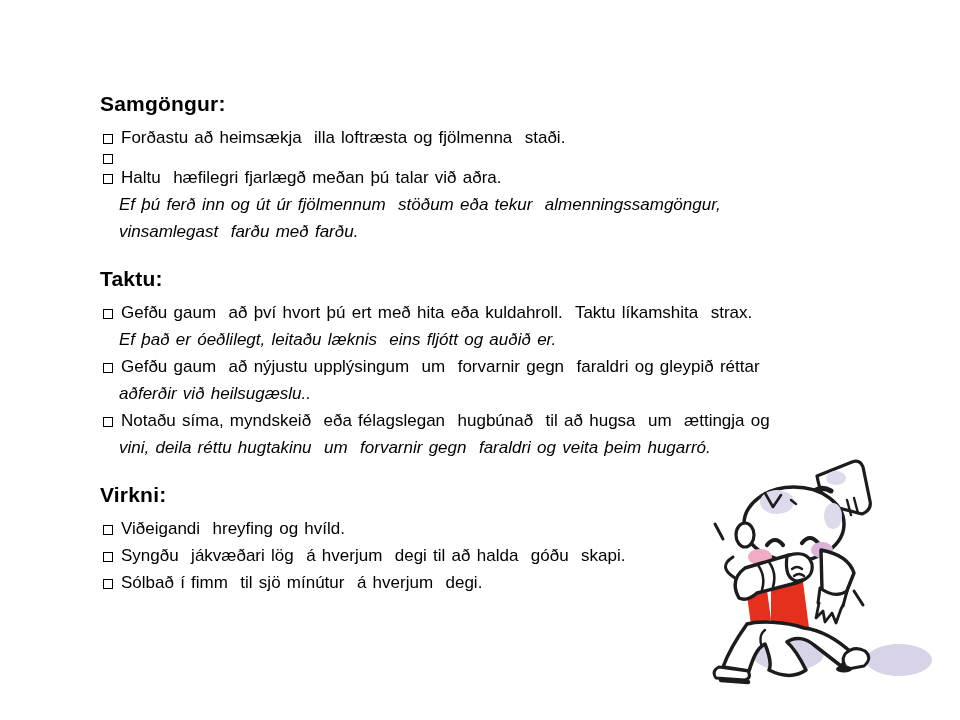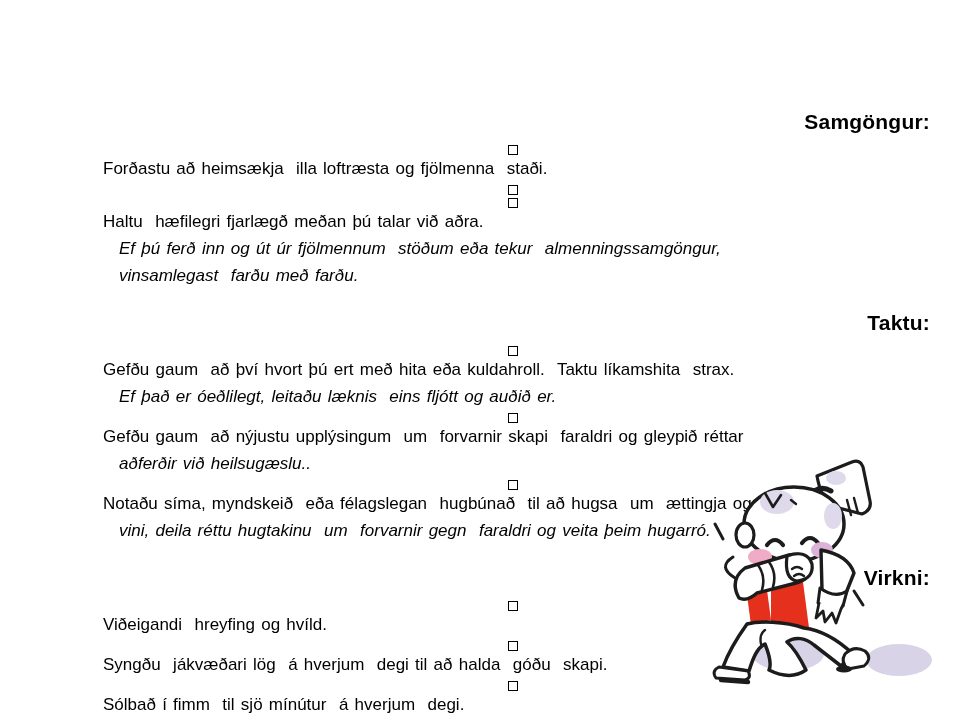--- a/index.html
+++ b/index.html
@@ -2,29 +2,29 @@
 <html><head>
 <meta charset="utf-8">
 <style>
   html,body { margin:0; padding:0; }
   body {
     width:960px; height:720px; background:#ffffff;
     font-family:"Liberation Sans", sans-serif; color:#000;
     -webkit-font-smoothing:antialiased;
   }
   .page { position:relative; width:960px; height:720px; overflow:hidden; background:#fff; }
-  .content { position:absolute; left:100px; top:108px; width:830px;text-align:right; }
+  .content { position:absolute; left:100px; top:90px; width:830px; }
   .section-title {
     font-size:21px; line-height:28px; font-weight:bold;
     margin:0 0 6px 0; letter-spacing:0.2px;
   }
   section + section { margin-top:20px; }
   .line {
     display:flex; align-items:baseline;
-    font-size:17px; line-height:27px; word-spacing:1.5px;flex-direction:column;
+    font-size:17px; line-height:27px; word-spacing:1.5px;
   }
   .line .t { white-space:pre; }
   .line.bullet { padding-left:3px; }
   .line.cont { padding-left:19px;font-style:italic; }
   .sq {
     display:inline-block; flex:0 0 auto;
     width:8px; height:8px; border:1.3px solid #000;
     margin-right:8px; align-self:center; margin-top:3px;
   }
   .kid { position:absolute; left:695px; top:458px; width:260px; height:240px; }
@@ -60,21 +60,21 @@
       <h2 class="section-title">Taktu:</h2>
       <div class="line bullet">
           <span class="sq"></span>
           <span class="t">Gefðu gaum  að því hvort þú ert með hita eða kuldahroll.  Taktu líkamshita  strax.</span>
         </div>
       <div class="line cont">
           <span class="t">Ef það er óeðlilegt, leitaðu læknis  eins fljótt og auðið er.</span>
         </div>
       <div class="line bullet">
           <span class="sq"></span>
-          <span class="t">Gefðu gaum  að nýjustu upplýsingum  um  forvarnir skapi  faraldri og gleypið réttar</span>
+          <span class="t">Gefðu gaum  að nýjustu upplýsingum  um  forvarnir gegn  faraldri og gleypið réttar</span>
         </div>
       <div class="line cont">
           <span class="t">aðferðir við heilsugæslu..</span>
         </div>
       <div class="line bullet">
           <span class="sq"></span>
           <span class="t">Notaðu síma, myndskeið  eða félagslegan  hugbúnað  til að hugsa  um  ættingja og</span>
         </div>
       <div class="line cont">
           <span class="t">vini, deila réttu hugtakinu  um  forvarnir gegn  faraldri og veita þeim hugarró.</span>

